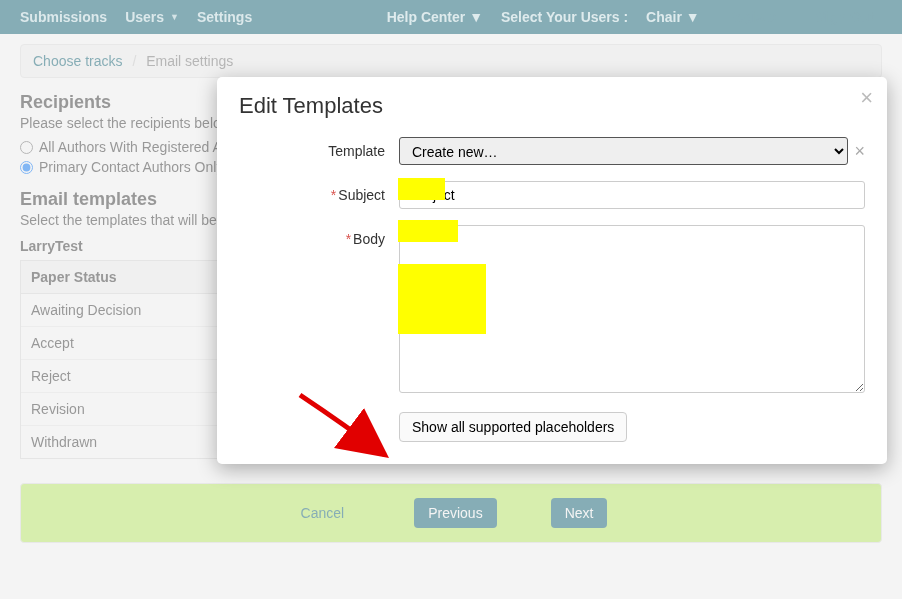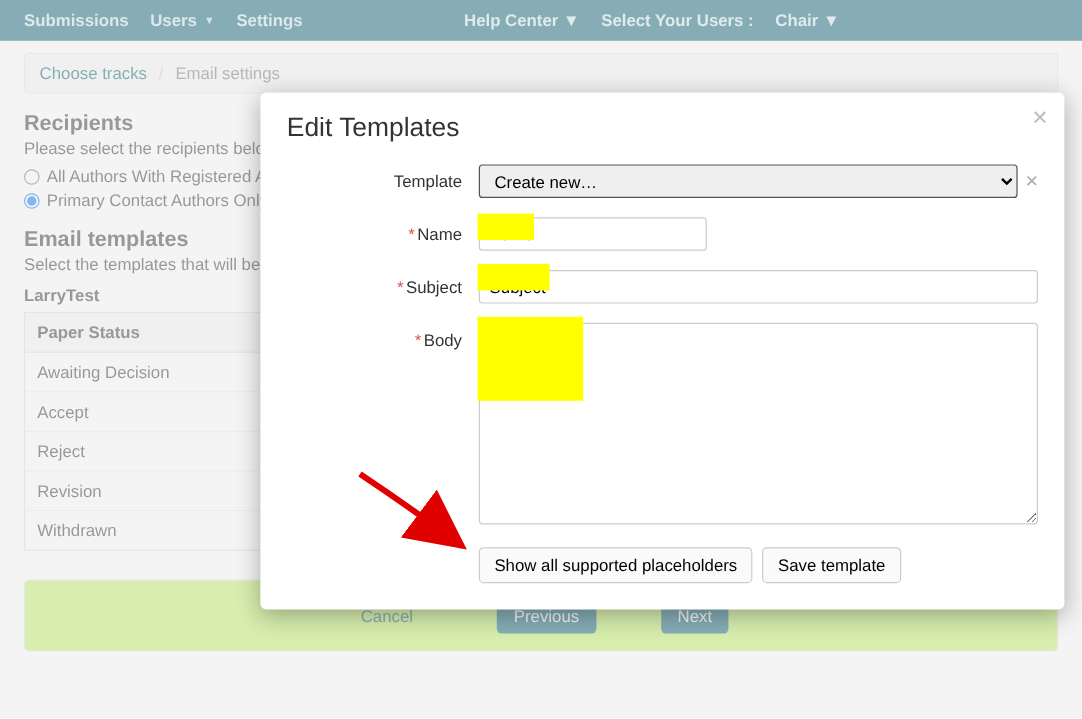--- a/index.html
+++ b/index.html
@@ -143,44 +143,37 @@
   <div class="form-row">
     <div class="lbl">Template</div>
     <div class="ctl" style="display:flex;align-items:center;">
       <select class="ctrl">
         <option>Create new…</option>
       </select>
       <span class="del-tpl">×</span>
     </div>
   </div>
 
-  <div class="form-row">
-    <div class="lbl"><span class="req">*</span><span>Name</span></div>
-    <div class="ctl">
-      <input class="ctrl name-ctrl" value="Name" style="">
-    </div>
-  </div>
 
   <div class="form-row">
     <div class="lbl"><span class="req">*</span><span>Subject</span></div>
     <div class="ctl">
       <input class="ctrl" value="Subject" style="">
     </div>
   </div>
 
   <div class="form-row">
     <div class="lbl"><span class="req">*</span><span>Body</span></div>
     <div class="ctl">
       <textarea class="ctrl body-ctrl" style=""></textarea>
     </div>
   </div>
 
   <div class="modal-actions">
     <button class="btn">Show all supported placeholders</button>
-    <button class="btn">Save template</button>
   </div>
 </div>
 
 <div class="hl" style="left:398px; top:178px; width:47px; height:22px;"></div>
 <div class="hl" style="left:398px; top:220px; width:60px; height:22px;"></div>
 <div class="hl" style="left:398px; top:264px; width:88px; height:70px;"></div>
 
 <svg class="arrow" style="left:290px; top:385px;" width="120" height="90">
   <defs>
     <marker id="ah" markerWidth="12" markerHeight="12" refX="9" refY="5" orient="auto">

